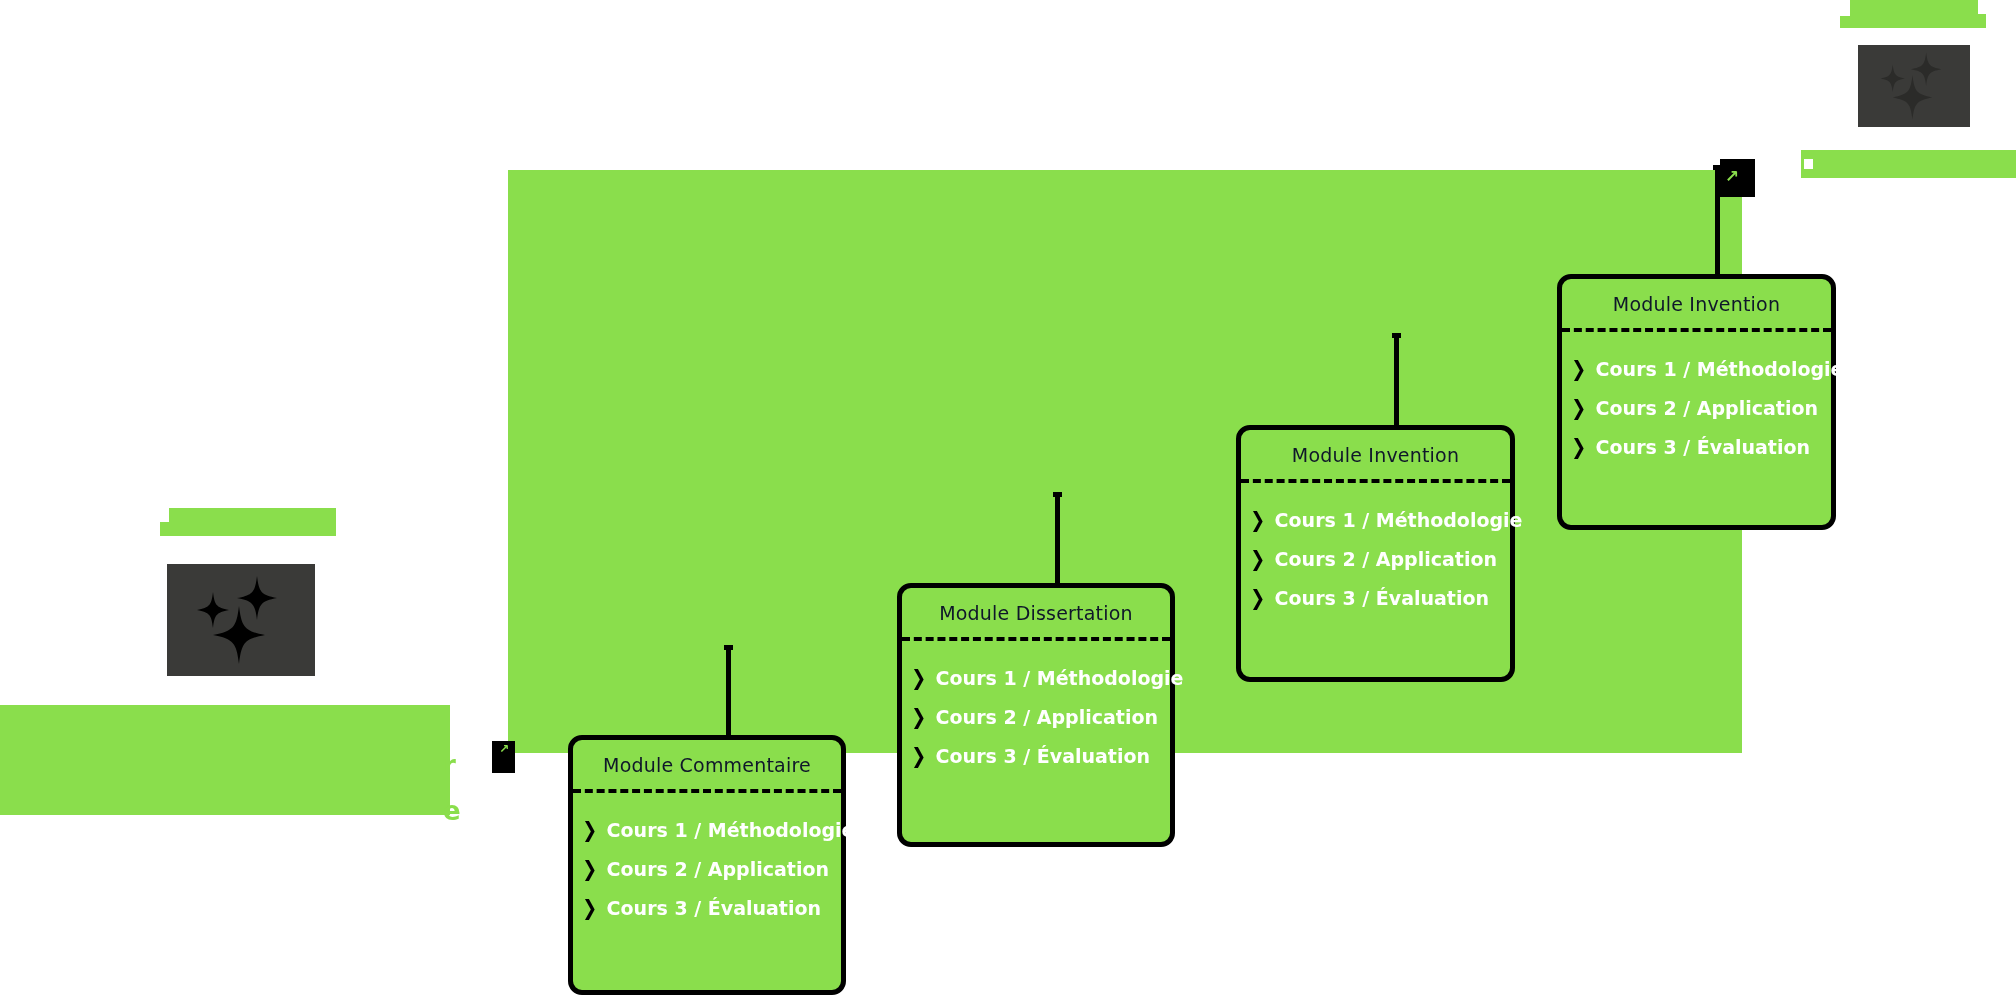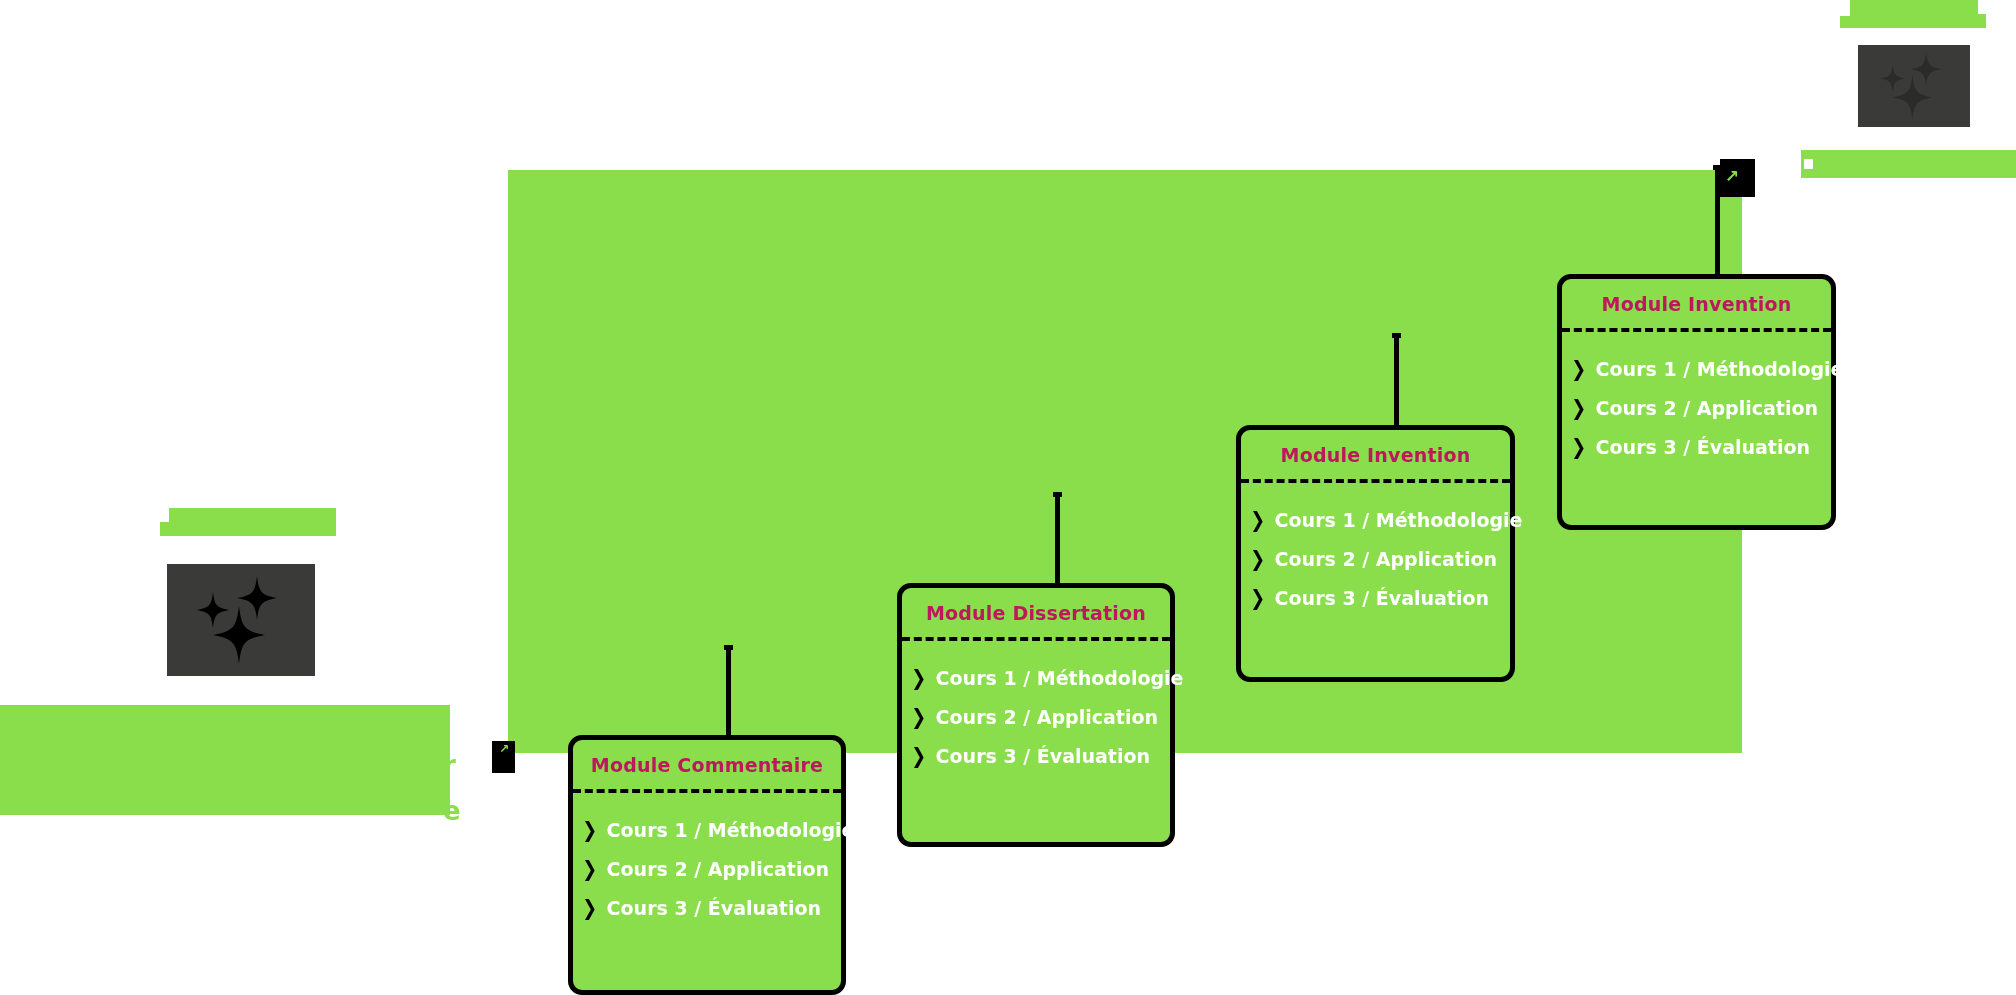--- a/index.html
+++ b/index.html
@@ -119,23 +119,23 @@
   
   .module-card {
     position: absolute;
     background: #8ADE4C;
     border: 5px solid #000000;
     border-radius: 14px;
     box-sizing: border-box;
   }
   .module-title {
     text-align: center;
-    color: #be185d;
+    color: #0f172a;
     font-size: 19px;
-    font-weight: bold;
+    font-weight: normal;
     padding: 14px 6px 13px 6px;
     letter-spacing: 0.2px;
     white-space: nowrap;
   }
   .module-sep {
     height: 0;
     border-top: 4px dashed #000000;
     margin: 0;
   }
   .module-body {

